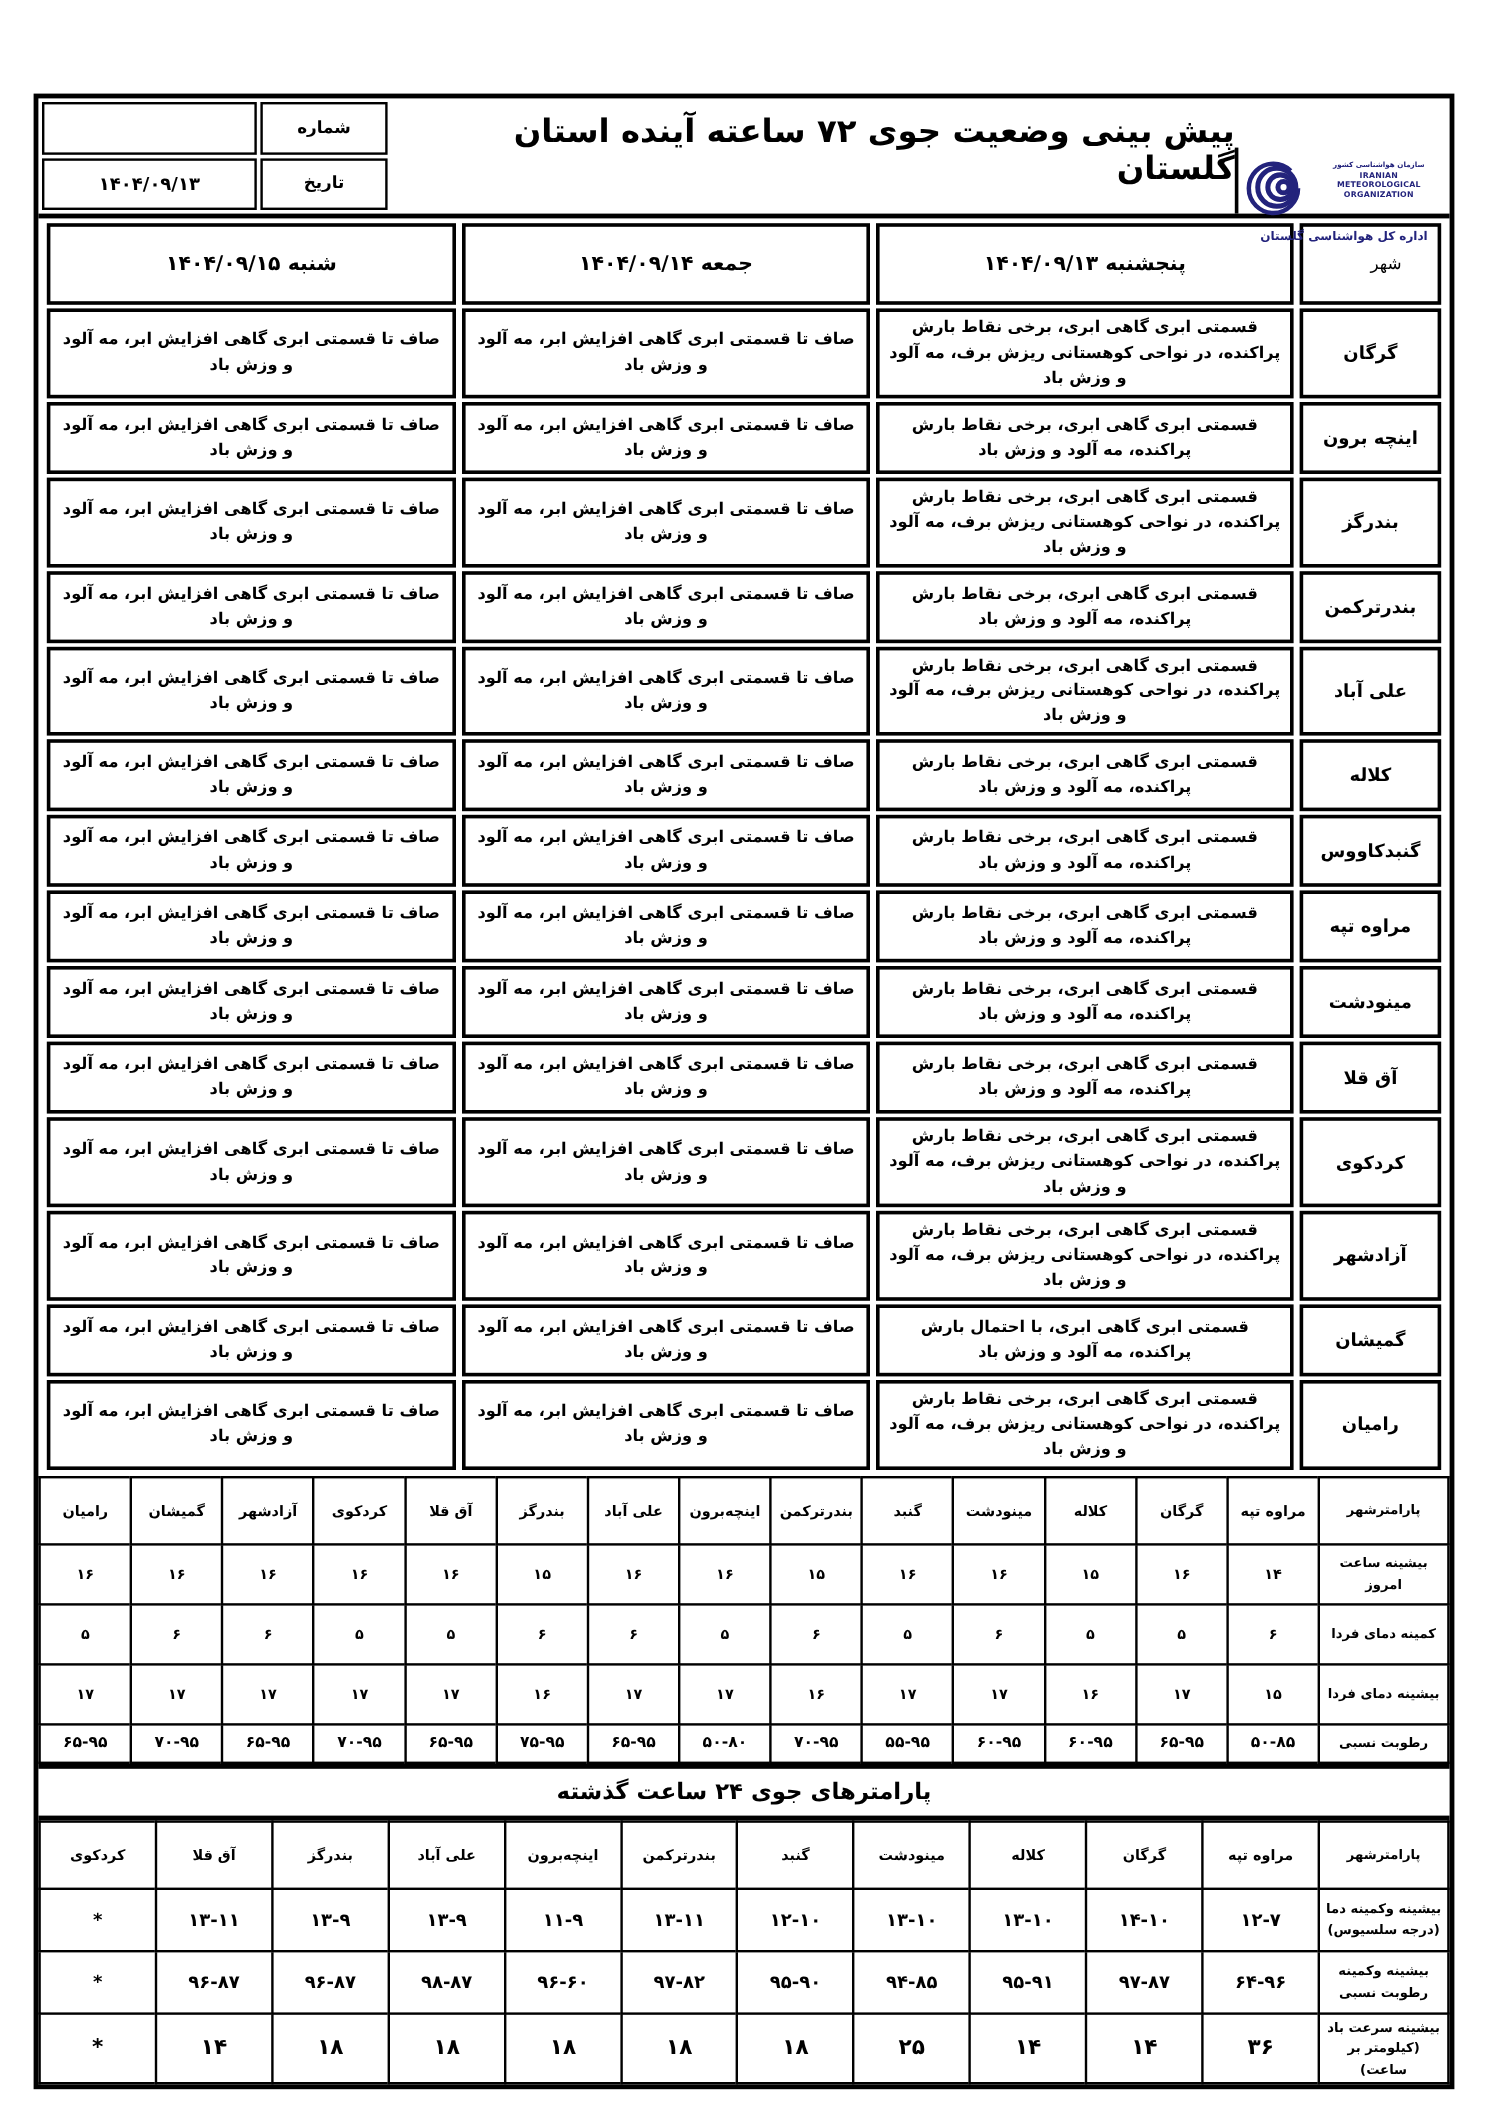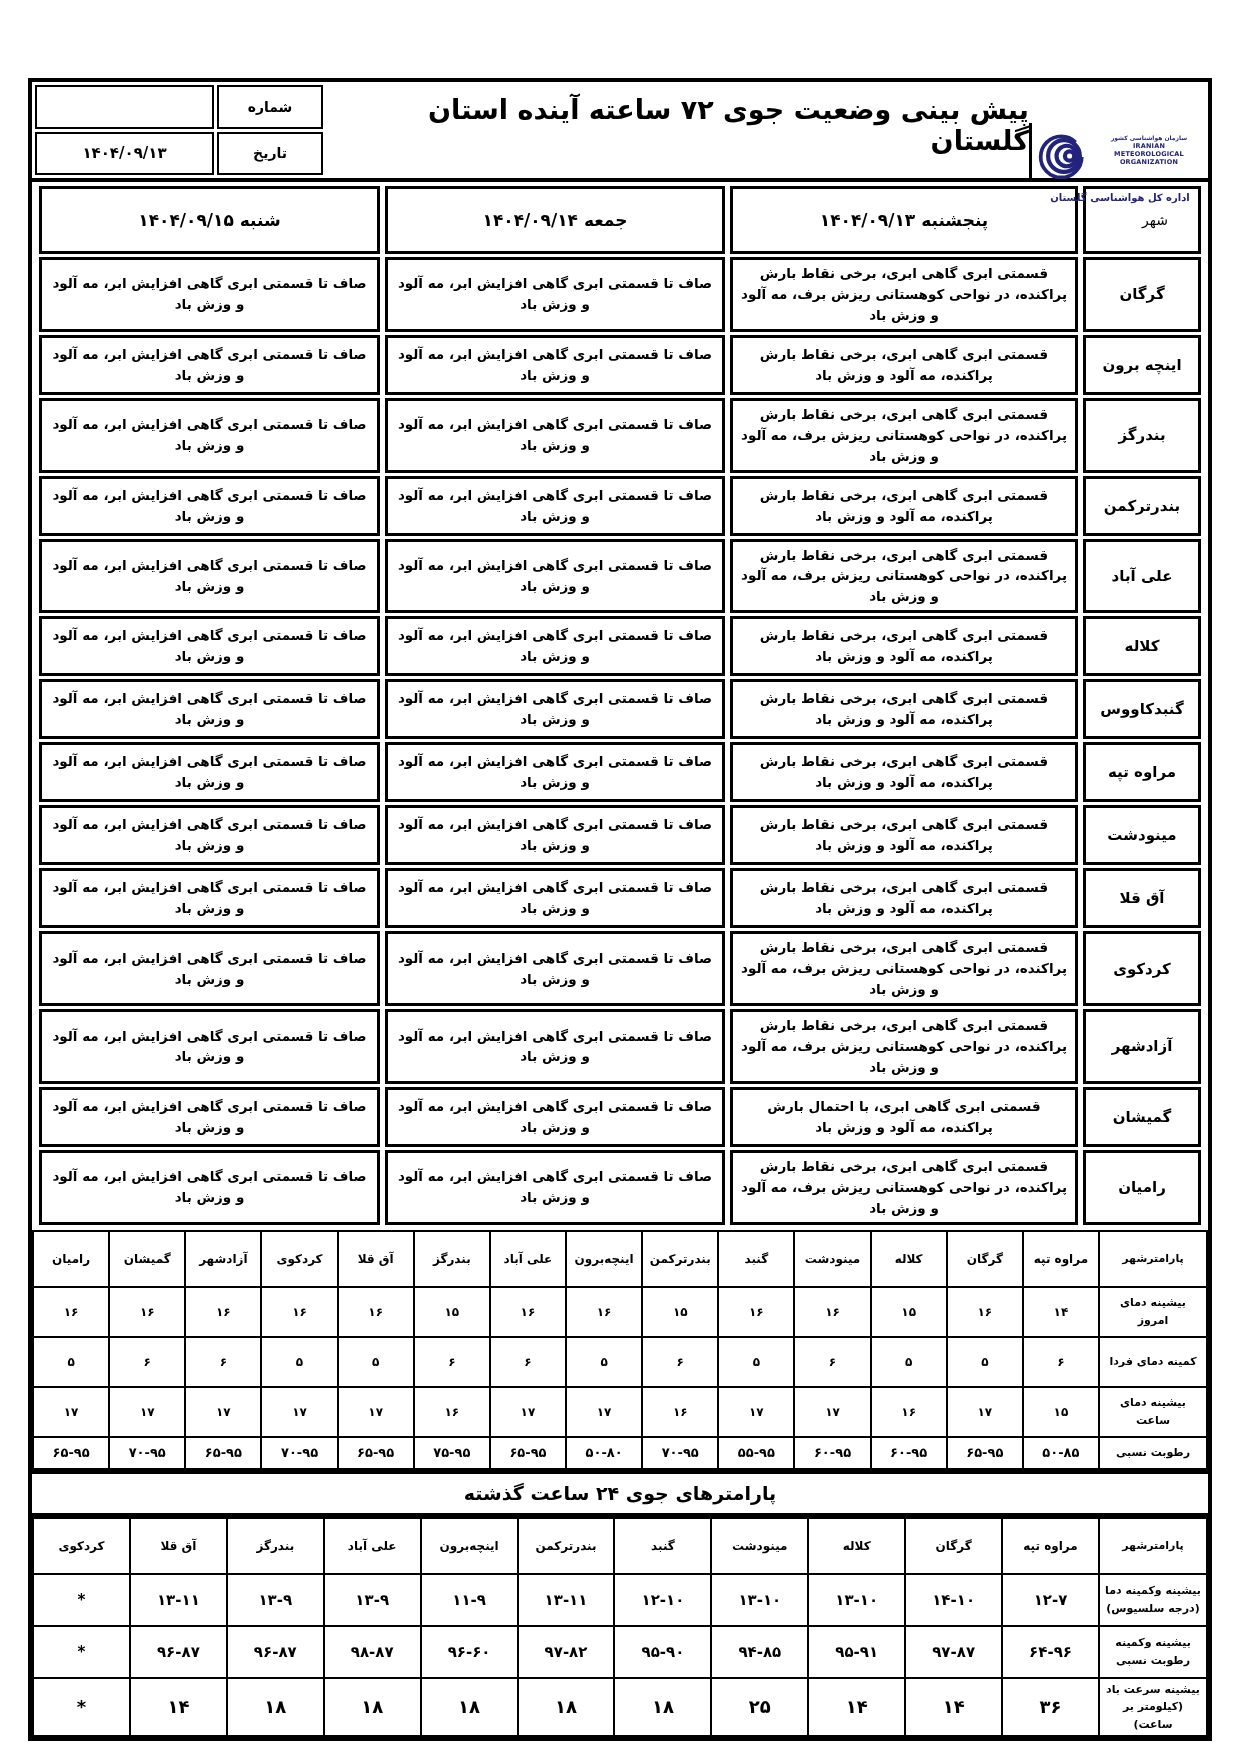--- a/index.html
+++ b/index.html
@@ -239,21 +239,21 @@
             <th class="city">بندرگز</th>
             <th class="city">آق قلا</th>
             <th class="city">کردکوی</th>
             <th class="city">آزادشهر</th>
             <th class="city">گمیشان</th>
             <th class="city">رامیان</th>
           </tr>
       </thead>
       <tbody>
         <tr>
-          <th class="rowlabel">بیشینه دمای امروز</th>
+          <th class="rowlabel">بیشینه ساعت امروز</th>
 
         <td class="v-lg num">۱۴</td>
             <td class="v-lg num">۱۶</td>
             <td class="v-lg num">۱۵</td>
             <td class="v-lg num">۱۶</td>
             <td class="v-lg num">۱۶</td>
             <td class="v-lg num">۱۵</td>
             <td class="v-lg num">۱۶</td>
             <td class="v-lg num">۱۶</td>
             <td class="v-lg num">۱۵</td>
@@ -275,21 +275,21 @@
             <td class="v-lg num">۵</td>
             <td class="v-lg num">۶</td>
             <td class="v-lg num">۶</td>
             <td class="v-lg num">۵</td>
             <td class="v-lg num">۵</td>
             <td class="v-lg num">۶</td>
             <td class="v-lg num">۶</td>
             <td class="v-lg num">۵</td>
           </tr>
         <tr>
-          <th class="rowlabel">بیشینه دمای ساعت</th>
+          <th class="rowlabel">بیشینه دمای فردا</th>
 
         <td class="v-lg num">۱۵</td>
             <td class="v-lg num">۱۷</td>
             <td class="v-lg num">۱۶</td>
             <td class="v-lg num">۱۷</td>
             <td class="v-lg num">۱۷</td>
             <td class="v-lg num">۱۶</td>
             <td class="v-lg num">۱۷</td>
             <td class="v-lg num">۱۷</td>
             <td class="v-lg num">۱۶</td>

